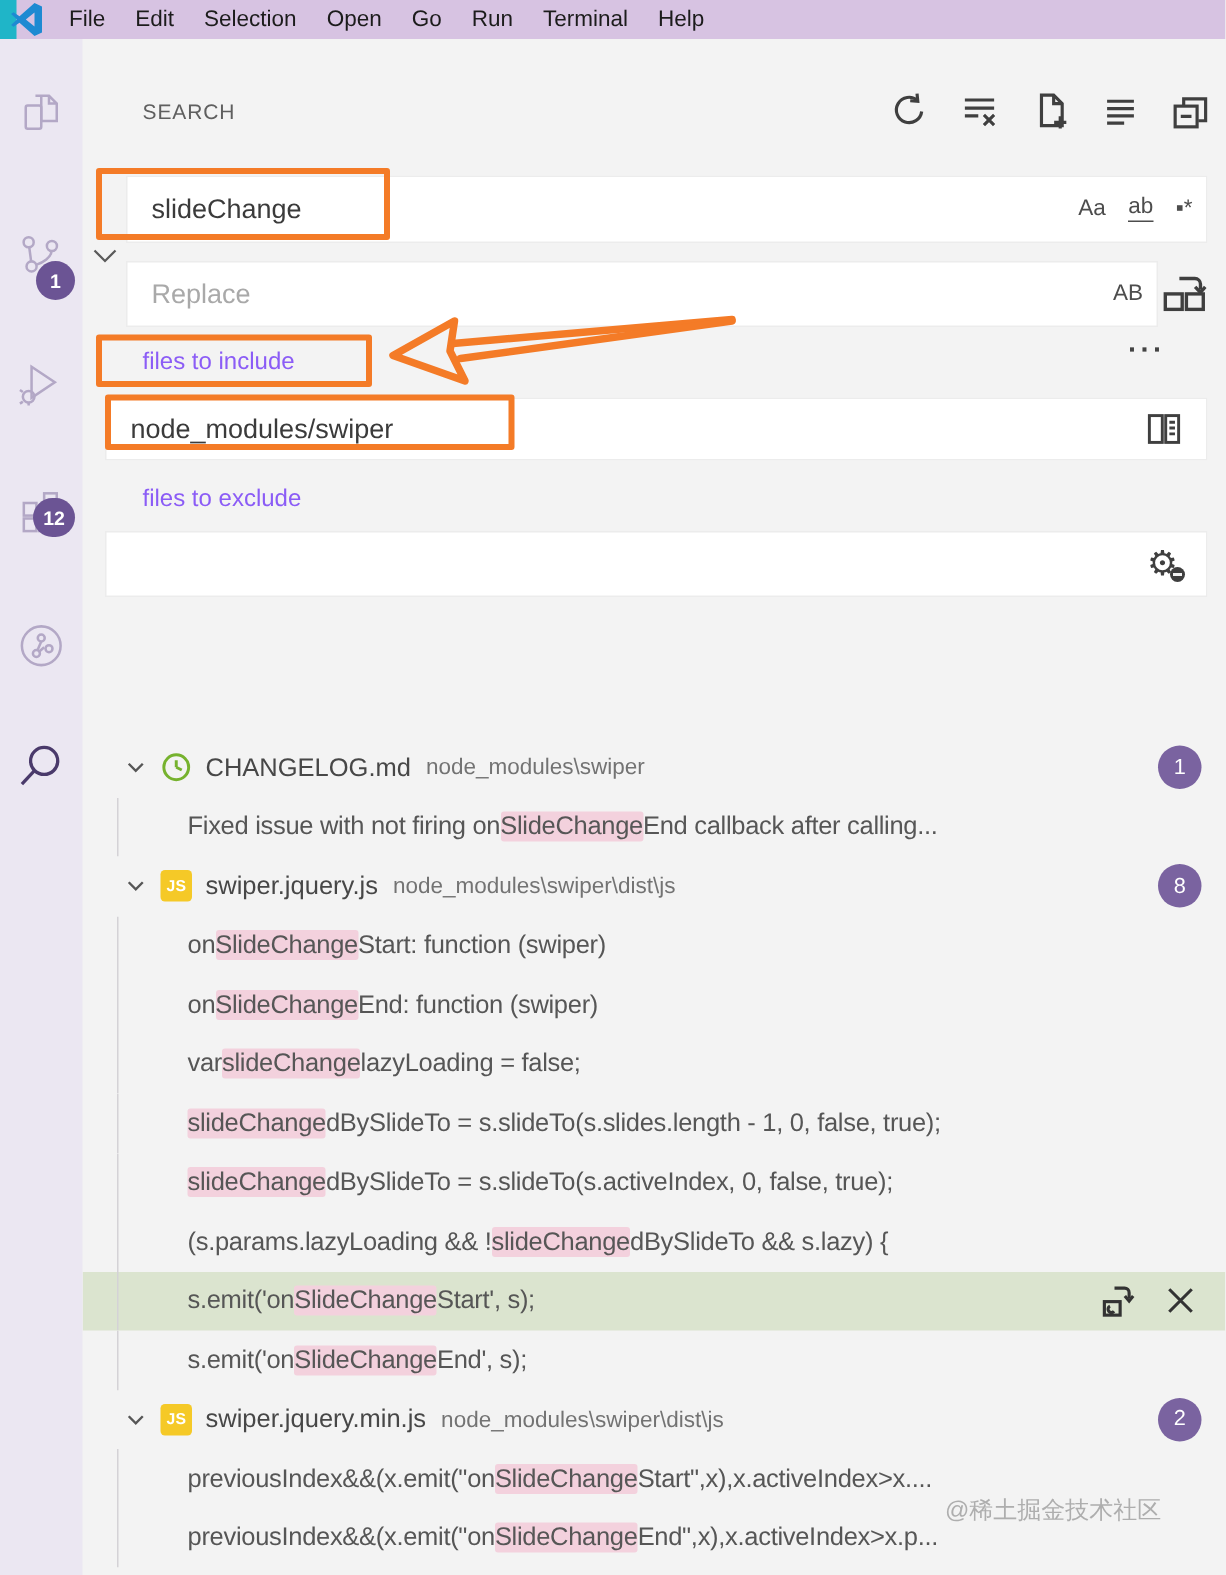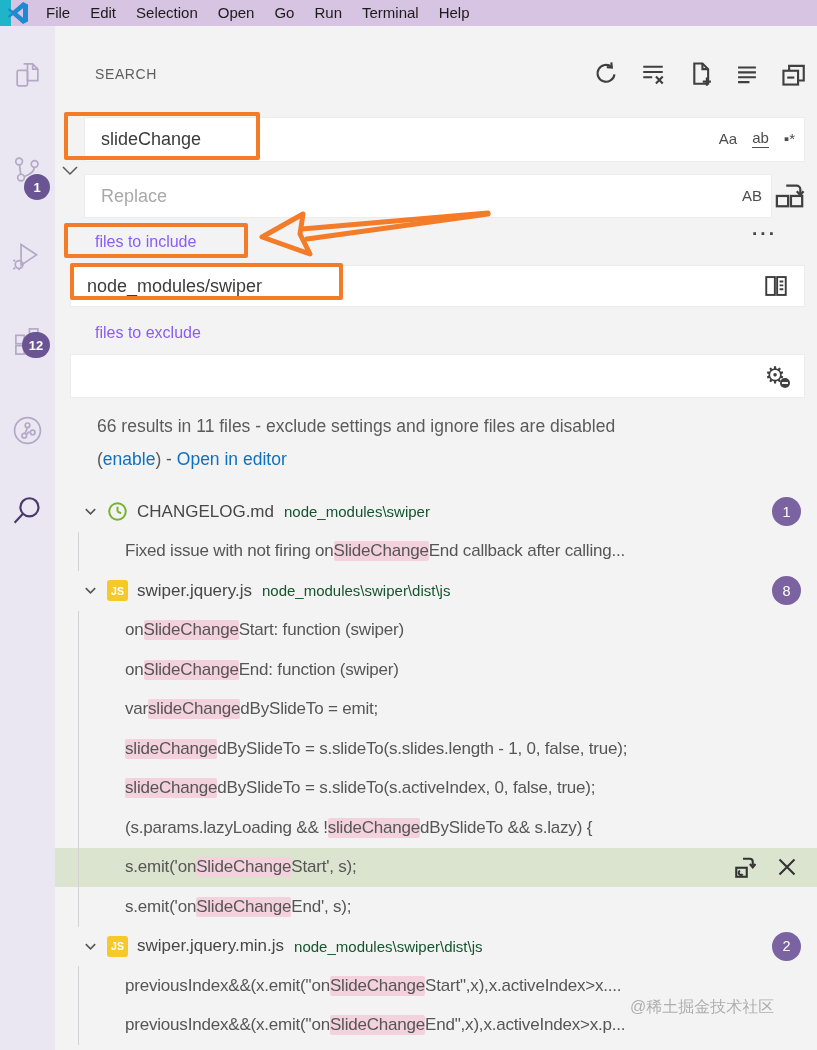--- a/index.html
+++ b/index.html
@@ -60,21 +60,21 @@
   .link { color:#0e70c0; cursor:pointer; }
 
   
   .tree { position:absolute; left:0; top:462px; width:762px; }
   .file-row { display:flex; align-items:center; height:39.5px; padding-left:28px; cursor:pointer; }
   .twisty { width:15px; height:15px; flex:0 0 15px; margin-right:9px; }
   .twisty svg { stroke:#565656; fill:none; stroke-width:1.7; width:15px; height:15px; }
   .ficon { width:21px; height:21px; flex:0 0 21px; margin-right:9px; display:flex; align-items:center; justify-content:center; }
   .ficon.js { background:#f5c927; border-radius:3px; color:#fff; font-size:10.5px; font-weight:bold; }
   .fname { font-size:17px; color:#474747; white-space:nowrap; }
-  .fpath { font-size:15px; color:#14532d; margin-left:10px; white-space:nowrap; overflow:hidden; }
+  .fpath { font-size:15px; color:#737373; margin-left:10px; white-space:nowrap; overflow:hidden; }
   .spacer { flex:1; }
   .badge { flex:0 0 auto; min-width:29px; height:29px; border-radius:50%; background:#7a63a0; color:#fff; font-size:14.5px; display:flex; align-items:center; justify-content:center; margin-right:16px; }
 
   .match-row { position:relative; display:flex; align-items:center; height:39.5px; padding-left:70px; padding-right:14px; font-size:17px; color:#565656; white-space:nowrap; overflow:hidden; cursor:pointer; letter-spacing:-0.2px; }
   .match-row::before { content:""; position:absolute; left:23px; top:0; bottom:0; width:1px; background:#d4d2d6; }
   .match-row .hl { background:#f3d1dd; border-radius:2px; }
   .match-row.selected { background:#dbe4cf; }
   .actions { display:none; position:absolute; right:18px; top:0; bottom:0; align-items:center; gap:17px; }
   .actions .a-btn { width:24px; height:24px; cursor:pointer; }
   .actions svg { stroke:#333; fill:none; stroke-width:1.4; width:24px; height:24px; }
@@ -228,21 +228,20 @@
         <rect x="2" y="2.5" width="5.3" height="11"></rect>
         <rect x="8.7" y="2.5" width="5.3" height="11"></rect>
         <path d="M10.2,5.2 h2.3 M10.2,7.6 h2.3 M10.2,10 h2.3"></path>
       </svg>
   </div>
 
   <div class="field-label lbl-exclude">files to exclude</div>
   <input class="inp exclude-inp" value="" style="">
   <div class="gear-btn">⚙<span class="gear-minus"></span></div>
 
-  <p class="summary"><span>66 results in 11 files - exclude settings and ignore files are disabled (</span><span class="link">enable</span><span>) - </span><span class="link">Open in editor</span></p>
 
   <div class="tree" id="results-tree">
   <div class="file-row">
     <span class="twisty"><svg viewBox="0 0 16 16">
             <polyline points="3,5.5 8,10.5 13,5.5"></polyline>
           </svg></span>
     <span class="ficon">
           <svg viewBox="0 0 16 16" width="21" height="21" style="stroke:#76b22e;fill:none;stroke-width:1.5">
             <circle cx="8" cy="8" r="6.3"></circle>
             <path d="M8,8 V4.4 M8,8 L10.8,9.4"></path>
@@ -282,21 +281,21 @@
   <div class="match-row">
     <span class="pre">on</span>
         <span class="hl">SlideChange</span>
         <span class="post">End: function (swiper)</span>
 
   </div>
 
   <div class="match-row">
     <span class="pre">var </span>
         <span class="hl">slideChange</span>
-        <span class="post">dBySlideTo = emit;</span>
+        <span class="post">lazyLoading = false;</span>
 
   </div>
 
   <div class="match-row">
     <span class="pre"></span>
         <span class="hl">slideChange</span>
         <span class="post">dBySlideTo = s.slideTo(s.slides.length - 1, 0, false, true);</span>
 
   </div>
 

